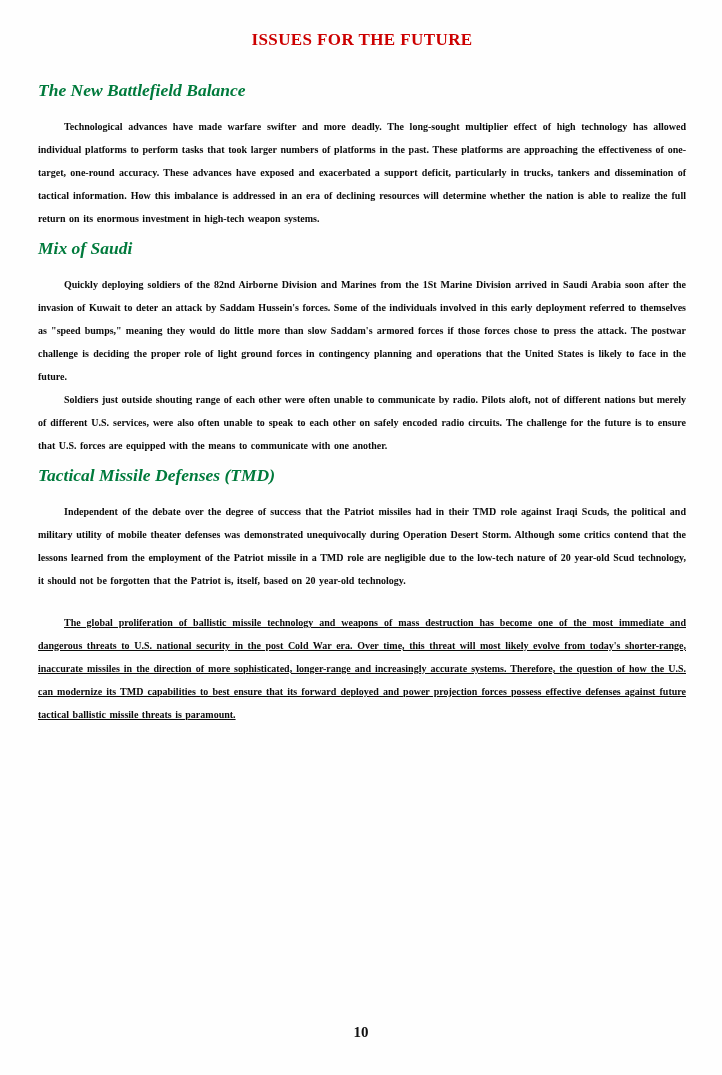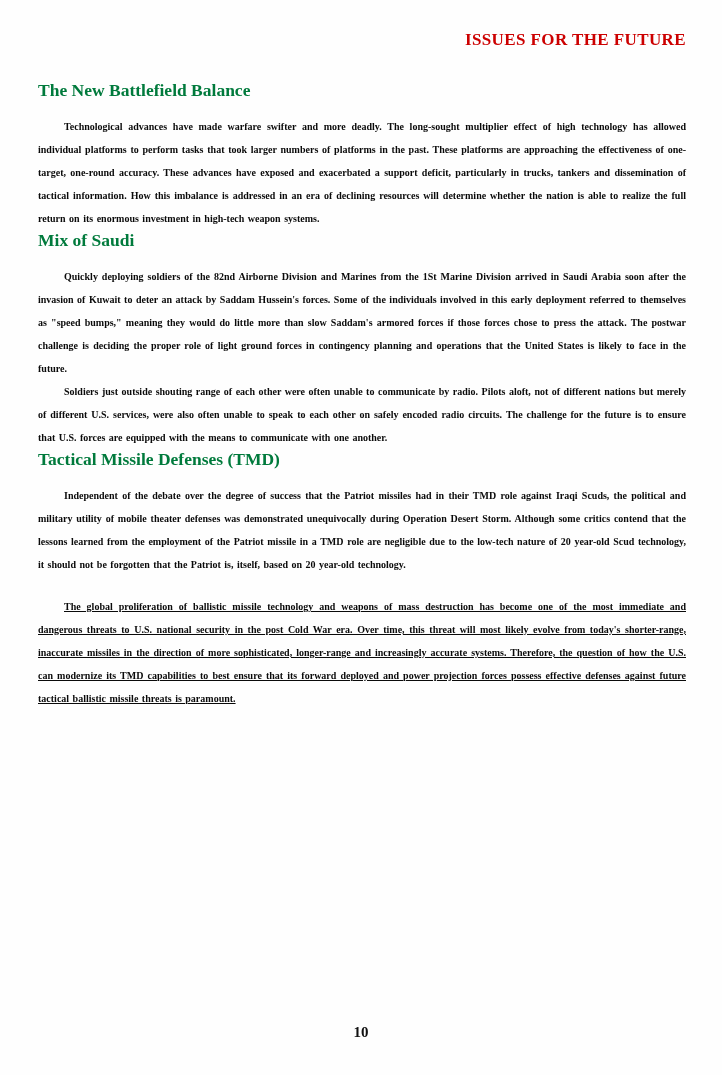--- a/index.html
+++ b/index.html
@@ -15,34 +15,35 @@
     background: #fefefe;
     box-sizing: border-box;
     padding: 30px 36px 0 38px;
     font-family: "Liberation Serif", "DejaVu Serif", serif;
     font-weight: bold;
     color: #0a0a0a;
     overflow: hidden;
   }
   .doc-title {
     margin: 0 0 30px 0;
-    text-align: right;
+    text-align: center;
     font-size: 17px;
     letter-spacing: 0.4px;
     color: #cc0000;
     font-weight: bold;
   }
   .section-heading {
     margin: 28px 0 14px 0;
     font-size: 17.5px;
     color: #007a3c;
     font-weight: bold;
   }
   .section-heading:first-of-type {
-    margin-top: 0;
+    margin-top: 8px;
+    font-style: italic;
   }
   .body-para {
     margin: 0;
     font-size: 10px;
     line-height: 23px;
     text-align: justify;
     text-indent: 26px;
     word-spacing: 1px;
   }
   .body-para + .body-para {

